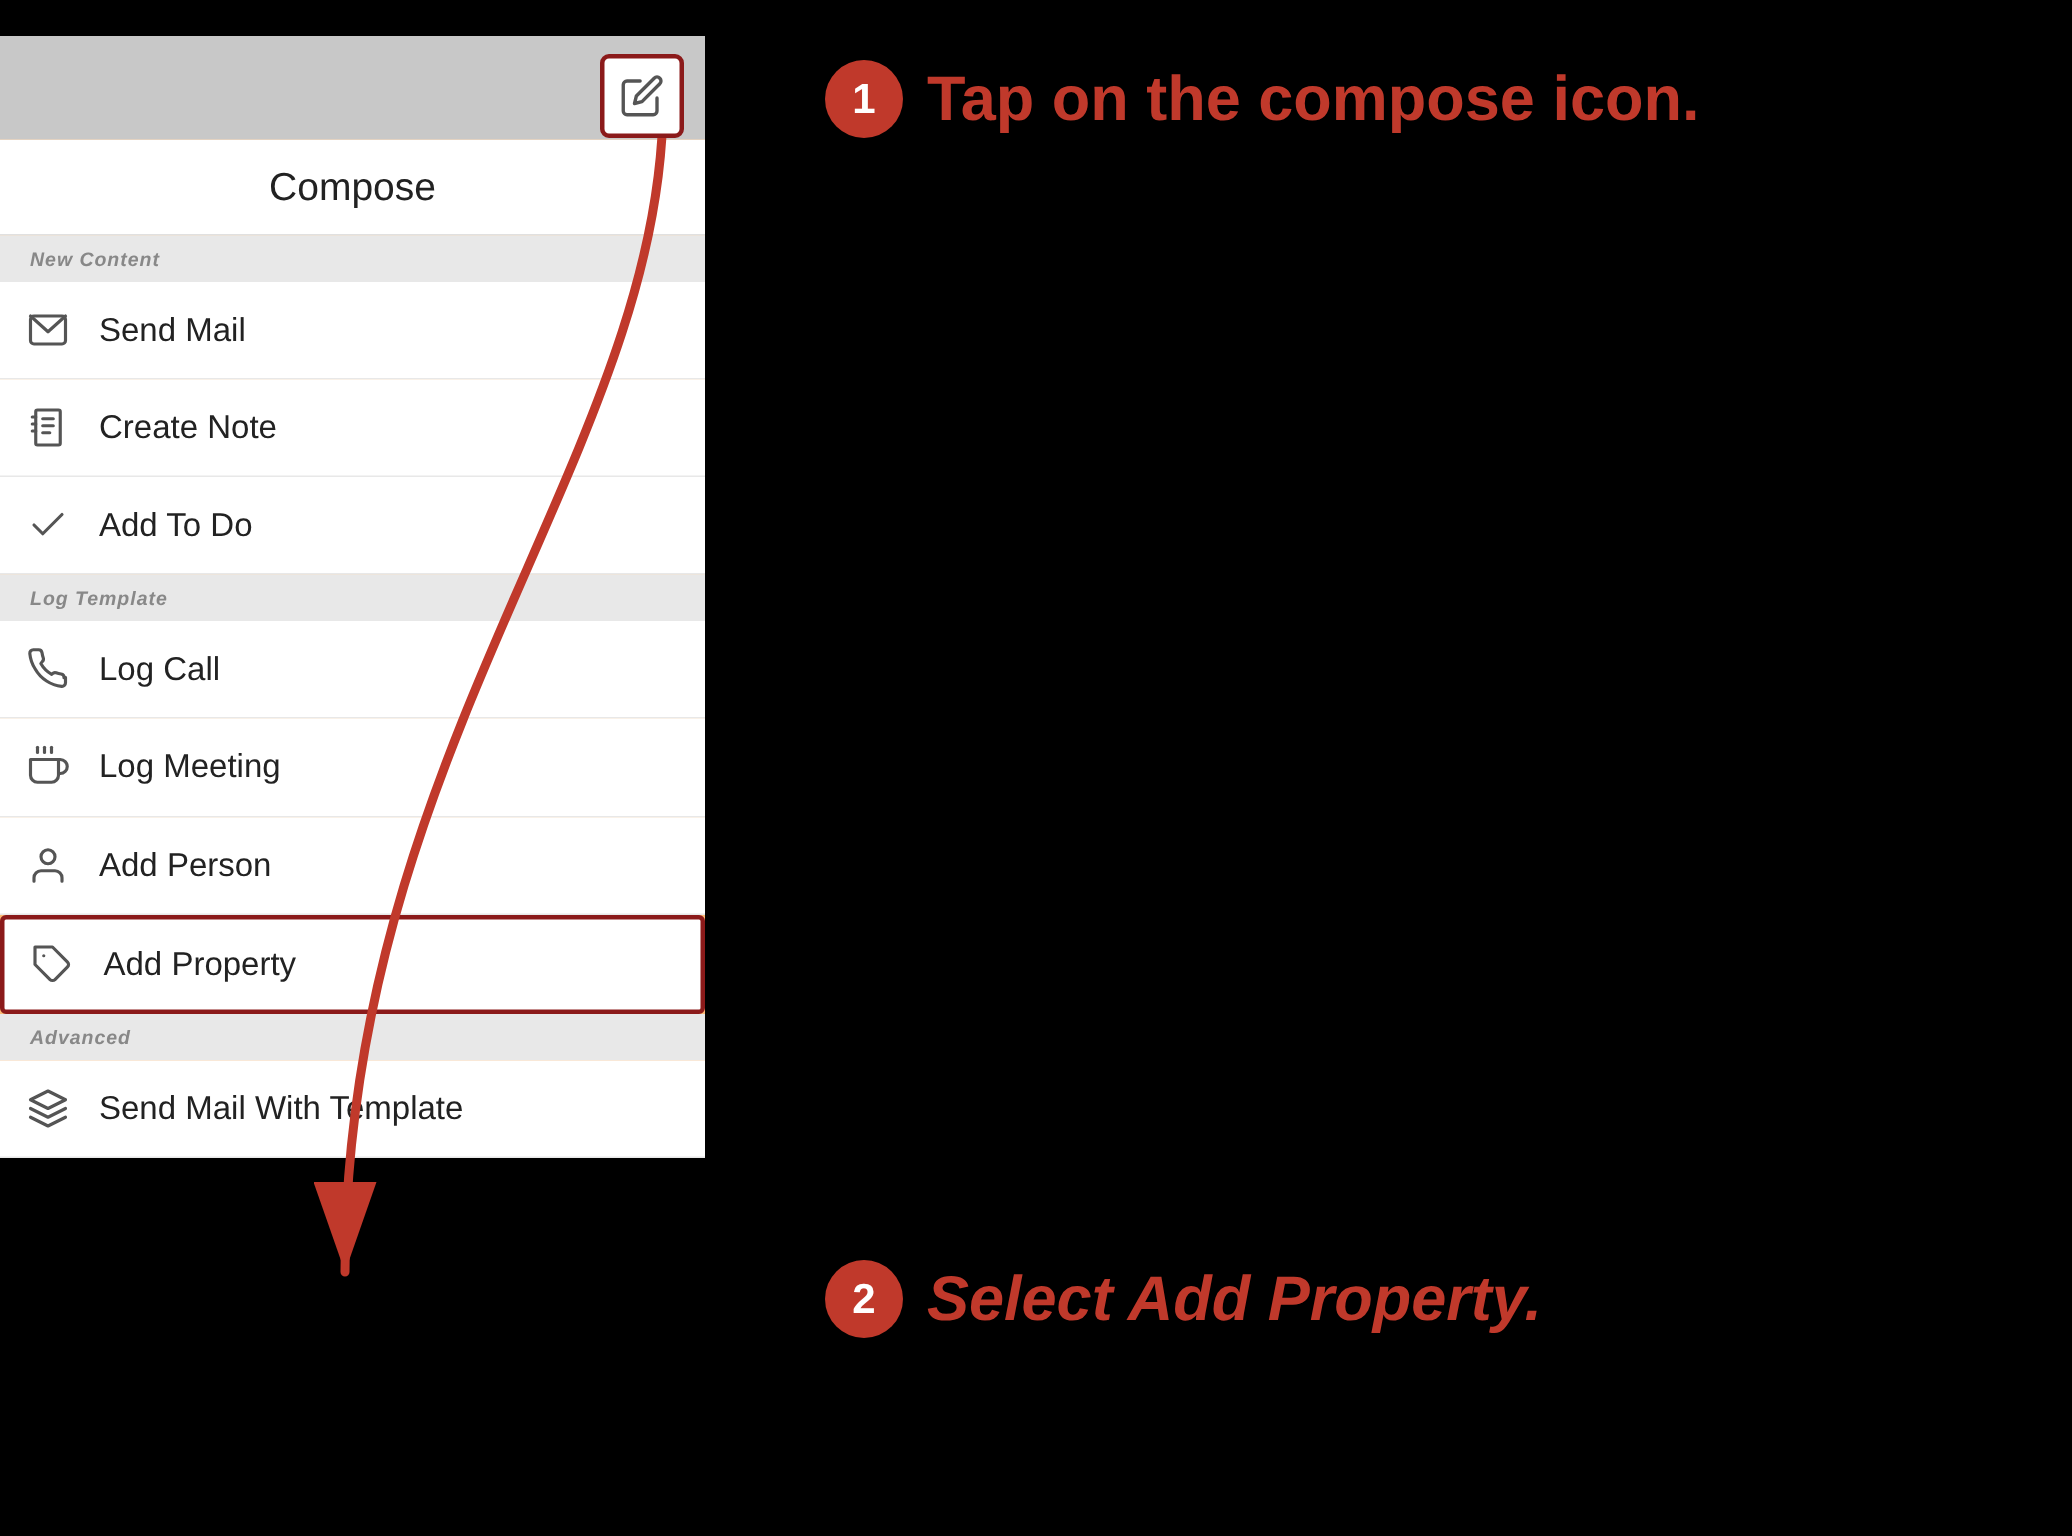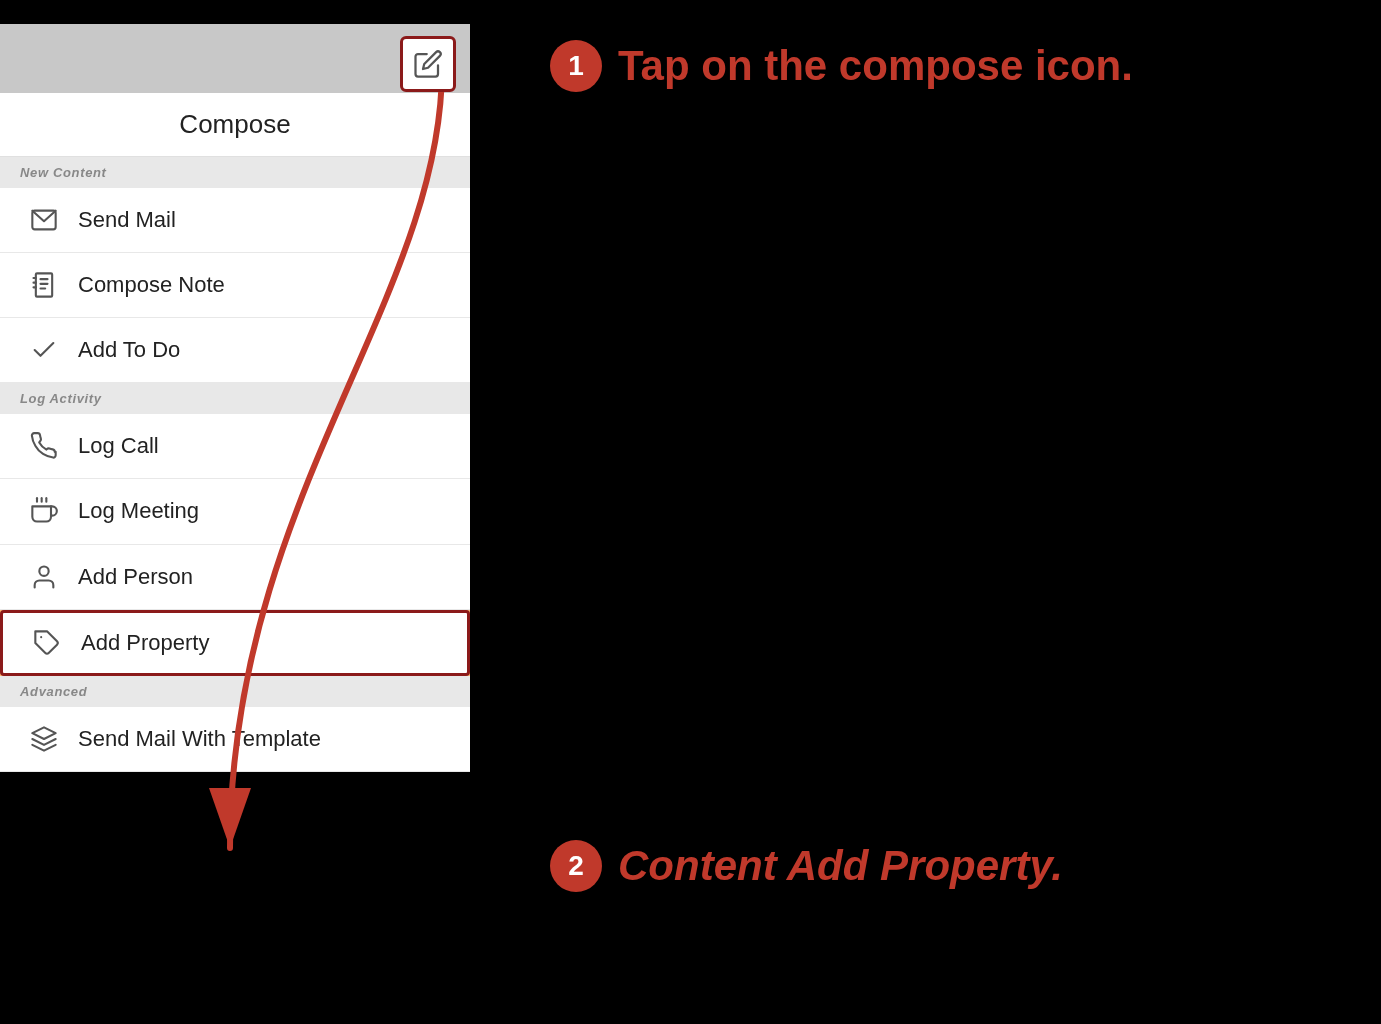--- a/index.html
+++ b/index.html
@@ -78,21 +78,21 @@
       color: #888;
       letter-spacing: 0.05em;
       text-transform: none;
       font-style: italic;
     }
 
     
     .menu-item {
       display: flex;
       align-items: center;
-      padding: 0 28px;
+      padding: 0 16px;
       height: 76px;
       border-bottom: 1px solid #e8e8e8;
       background: #fff;
       cursor: pointer;
       gap: 18px;
     }
 
     .menu-item.highlighted {
       background: #fff;
       border: 3px solid #8b1a1a;
@@ -228,34 +228,34 @@
       <svg viewBox="0 0 24 24" stroke-linecap="round" stroke-linejoin="round">
         <rect x="5" y="2" width="14" height="20" rx="1"></rect>
         <line x1="9" y1="7" x2="15" y2="7"></line>
         <line x1="9" y1="11" x2="15" y2="11"></line>
         <line x1="9" y1="15" x2="13" y2="15"></line>
         <line x1="5" y1="6" x2="3" y2="6"></line>
         <line x1="5" y1="10" x2="3" y2="10"></line>
         <line x1="5" y1="14" x2="3" y2="14"></line>
       </svg>
     </div>
-    <span class="menu-item-label">Compose Note</span>
+    <span class="menu-item-label">Create Note</span>
   </div>
 
   <div class="menu-item">
     <div class="menu-item-icon">
       <svg viewBox="0 0 24 24" stroke-linecap="round" stroke-linejoin="round">
         <polyline points="4,12 9,17 20,6"></polyline>
       </svg>
     </div>
     <span class="menu-item-label">Add To Do</span>
   </div>
 
   <div class="section-header">
-    <span>Log Activity</span>
+    <span>Log Template</span>
   </div>
 
   <div class="menu-item">
     <div class="menu-item-icon">
       <svg viewBox="0 0 24 24" stroke-linecap="round" stroke-linejoin="round">
         <path d="M22 16.92v3a2 2 0 0 1-2.18 2 19.79 19.79 0 0 1-8.63-3.07A19.5 19.5 0 0 1 4.69 12 19.79 19.79 0 0 1 1.61 3.18 2 2 0 0 1 3.58 1h3a2 2 0 0 1 2 1.72 12.84 12.84 0 0 0 .7 2.81 2 2 0 0 1-.45 2.11L7.91 8.91a16 16 0 0 0 6.18 6.18l.46-.46a2 2 0 0 1 2.11-.45 12.84 12.84 0 0 0 2.81.7A2 2 0 0 1 21.17 17z"></path>
       </svg>
     </div>
     <span class="menu-item-label">Log Call</span>
   </div>
@@ -316,21 +316,21 @@
     <div class="step-badge">
       <span>1</span>
     </div>
     <span class="annotation-text-1">Tap on the compose icon.</span>
   </div>
 
   <div class="annotation-2">
     <div class="step-badge">
       <span>2</span>
     </div>
-    <span class="annotation-text-2">Content Add Property.</span>
+    <span class="annotation-text-2">Select Add Property.</span>
   </div>
 
   <svg class="arrow-overlay" viewBox="0 0 1381 1024" xmlns="http://www.w3.org/2000/svg">
 
     <defs>
       <marker id="arrowhead" markerWidth="10" markerHeight="7" refX="10" refY="3.5" orient="auto">
         <polygon points="0 0, 10 3.5, 0 7" fill="#c0392b"></polygon>
       </marker>
     </defs>
     <path d="M 442 68 C 442 300, 230 500, 230 848" stroke="#c0392b" stroke-width="6" fill="none" marker-end="url(#arrowhead)" stroke-linecap="round"></path>

